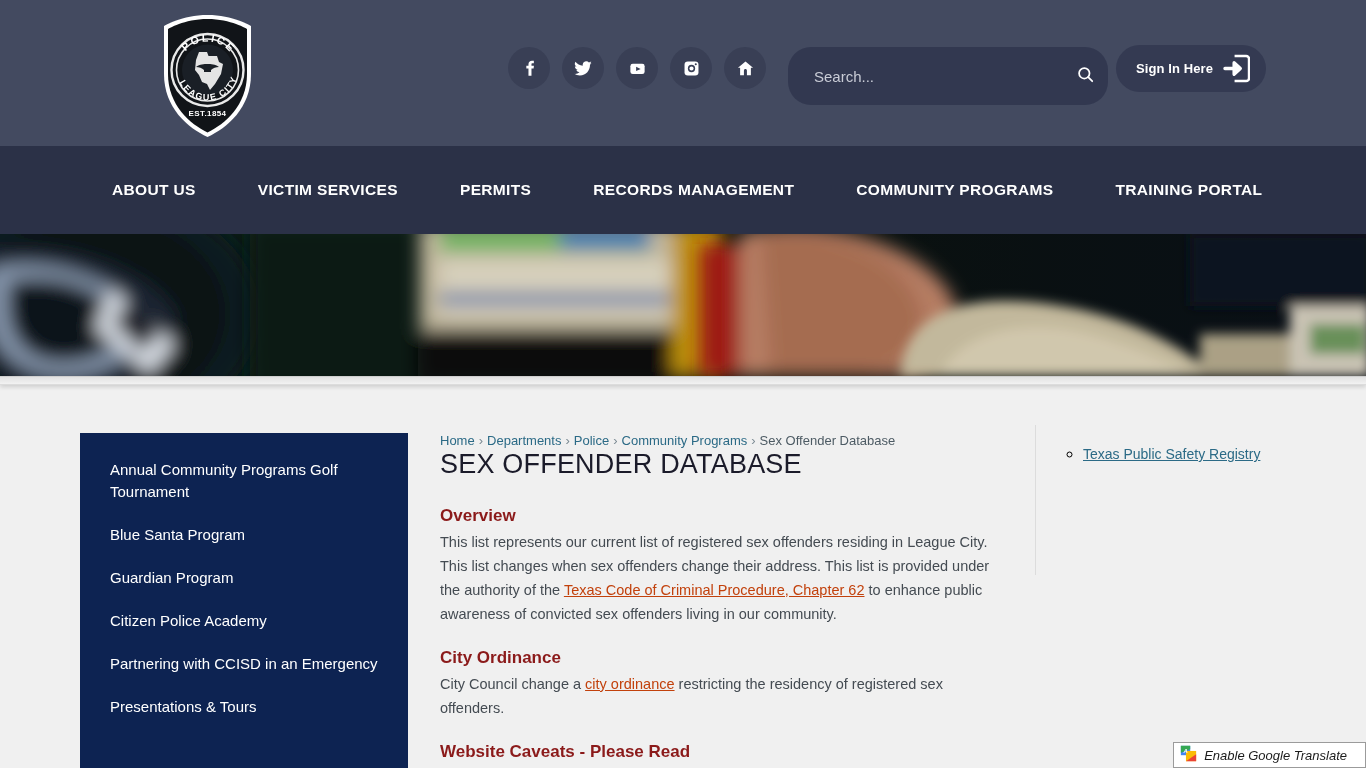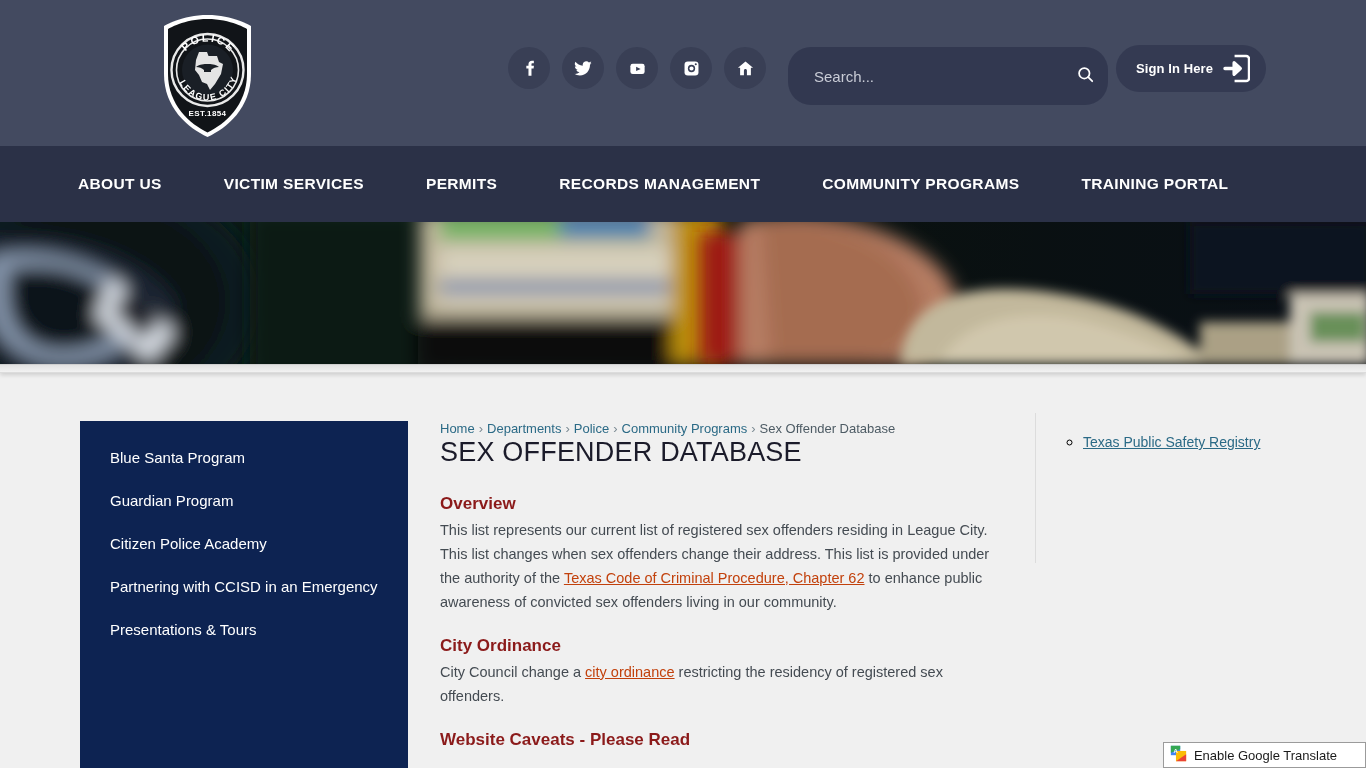--- a/index.html
+++ b/index.html
@@ -67,23 +67,23 @@
     cursor:pointer;
   }
   .signin-label {
     color:#ffffff; font-size:13px; font-weight:bold;
     white-space:nowrap; letter-spacing:.1px;
   }
   .signin-icon svg { display:block; }
 
   
   .nav {
-    height:76px; background:#2b3147;
+    height:88px; background:#2b3147;
     display:flex; align-items:center;
-    padding-left:78px;
+    padding-left:112px;
     position:relative;
   }
   .nav-item {
     color:#ffffff;
     font-size:15.5px;
     font-weight:bold;
     letter-spacing:.35px;
     text-transform:uppercase;
     margin-right:62px;
     cursor:pointer;
@@ -185,24 +185,25 @@
     color:#2b6a86; text-decoration:underline; cursor:pointer;
   }
 
   
   .gtranslate {
     position:absolute; right:0; bottom:0;
     height:26px;
     background:#ffffff;
     border:1px solid #9b9b9b;
     display:flex; align-items:center;
-    padding:0 28px 0 6px;
+    padding:0 18px 0 6px;
     gap:7px;
     cursor:pointer;
     z-index:50;
+    font-style:italic;
   }
   .gt-label { font-size:13px; color:#1b1b1b; white-space:nowrap; }
 </style>
 </head>
 <body>
 
 <div class="header">
 
   <div class="logo-wrap">
     <svg viewBox="0 0 105 128" xmlns="http://www.w3.org/2000/svg" aria-hidden="true">
@@ -371,20 +372,21 @@
       </g>
       <rect width="1366" height="142" fill="rgba(0,0,0,0.06)"></rect>
     </svg>
   </div>
 </div>
 <div class="hero-divider"></div>
 
 <div class="content">
 
   <aside class="sidebar">
+    <div class="sidebar-item">Annual Community Programs Golf Tournament</div>
     <div class="sidebar-item">Blue Santa Program</div>
     <div class="sidebar-item">Guardian Program</div>
     <div class="sidebar-item">Citizen Police Academy</div>
     <div class="sidebar-item">Partnering with CCISD in an Emergency</div>
     <div class="sidebar-item">Presentations &amp; Tours</div>
   </aside>
 
   <main class="main">
 
     <div class="breadcrumb">

